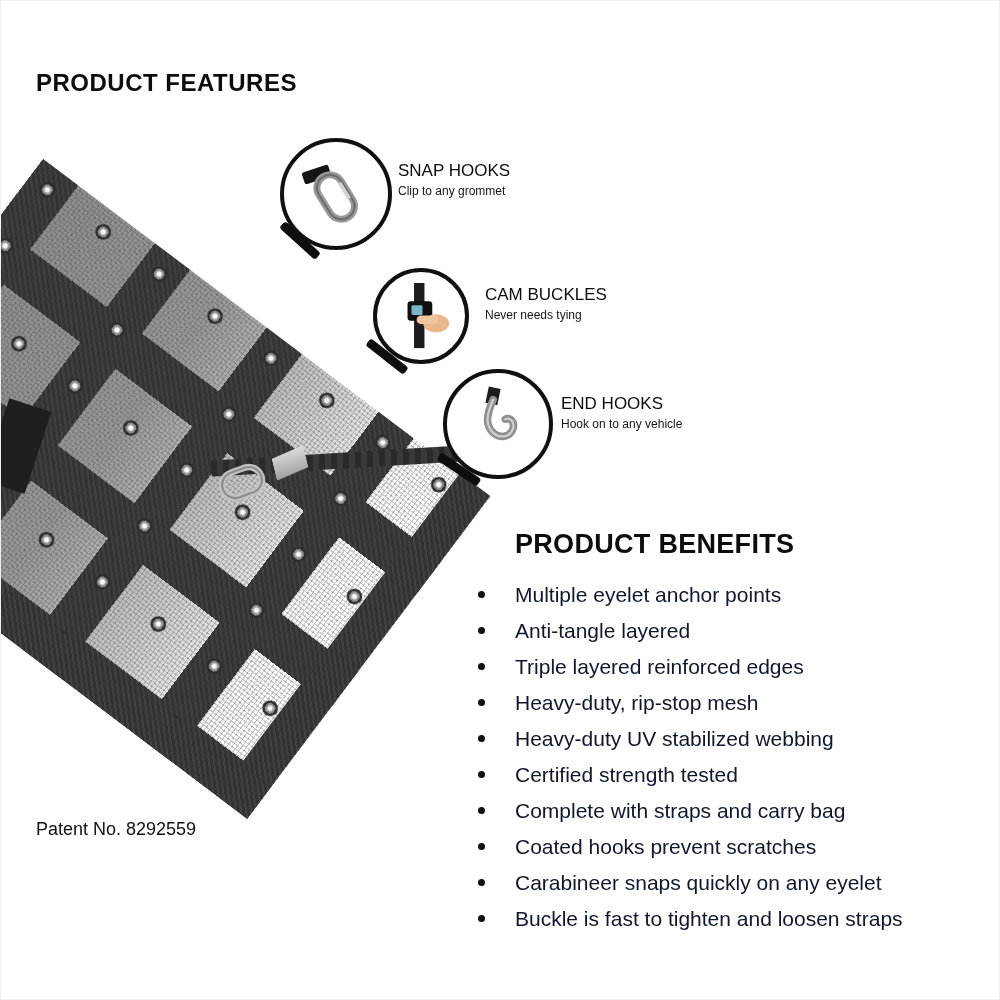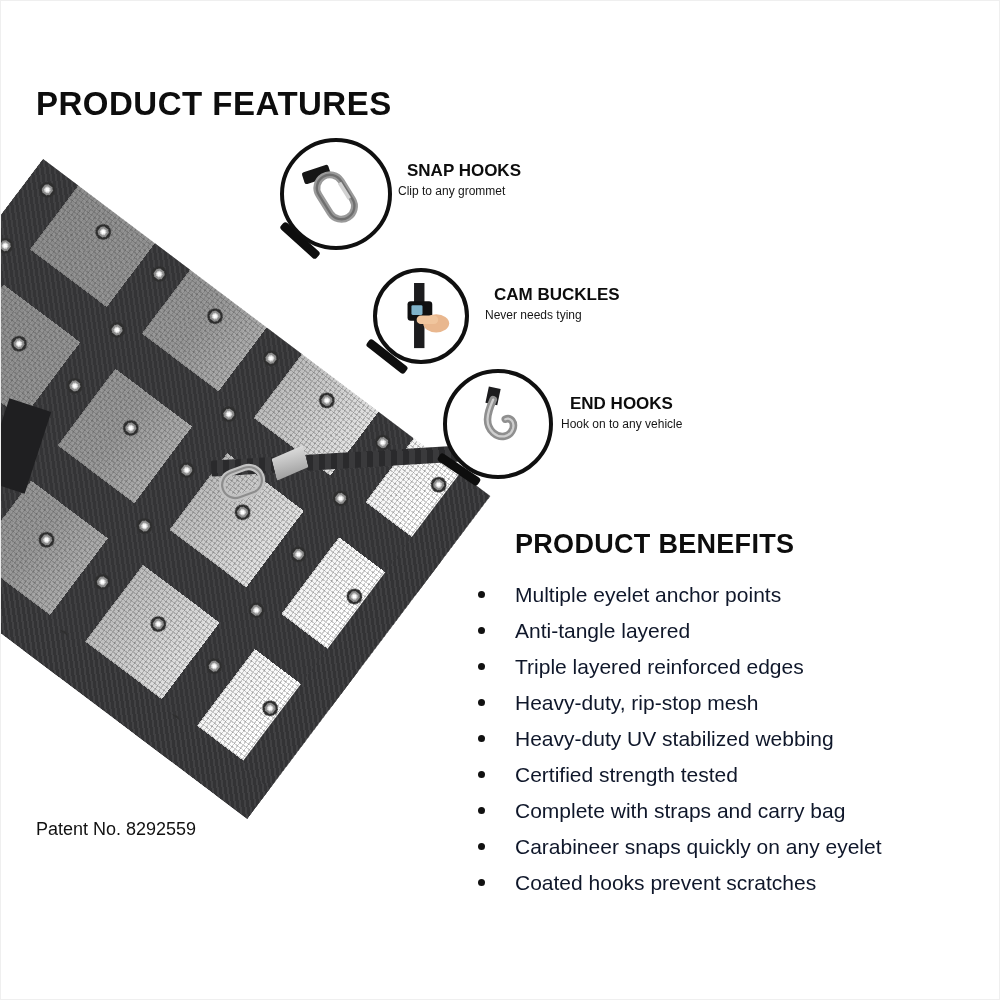--- a/index.html
+++ b/index.html
@@ -44,21 +44,21 @@
     background:repeating-linear-gradient(90deg,#2a2a2c 0 6px,#3a3a3c 6px 12px);}
   .hw{position:absolute;z-index:3;}
   .hw-plate{left:272px;top:448px;width:34px;height:28px;z-index:3;position:absolute;
     background:linear-gradient(#dcdcdc,#9f9f9f);transform:rotate(-14deg);
     clip-path:polygon(0 20%,100% 0,100% 80%,0 100%);}
   .hw-carabiner{left:206px;top:458px;width:74px;height:58px;}
   .hw-endhook{left:445px;top:406px;width:70px;height:64px;}
 
   
   .title{position:absolute;margin:0;font-weight:700;color:#0d0d0d;z-index:4;}
-  .features{left:35px;top:84px;font-size:33px;letter-spacing:0.5px;}
+  .features{left:35px;top:68px;font-size:24px;letter-spacing:0.5px;}
   .benefits-title{left:514px;top:528px;font-size:27px;letter-spacing:0.3px;}
 
   
   .callout{position:absolute;z-index:5;}
   .callout-1{left:279px;top:137px;}
   .callout-2{left:372px;top:267px;}
   .callout-3{left:442px;top:368px;}
   .circle{background:#fff;border:4px solid #101010;border-radius:50%;
     display:flex;align-items:center;justify-content:center;box-sizing:border-box;}
   .callout-1 .circle{width:112px;height:112px;}
@@ -66,21 +66,21 @@
   .callout-3 .circle{width:110px;height:110px;}
   .circle svg{width:74%;height:74%;}
   .pointer{position:absolute;width:48px;height:9px;background:#0e0e0e;border-radius:3px;z-index:-1;}
   .callout-1 .pointer{left:-4px;top:98px;transform:rotate(42deg);}
   .callout-2 .pointer{left:-10px;top:84px;transform:rotate(38deg);}
   .callout-3 .pointer{left:-8px;top:96px;transform:rotate(34deg);}
   .ctext{position:absolute;width:260px;line-height:21px;}
   .callout-1 .ctext{left:118px;top:22px;}
   .callout-2 .ctext{left:112px;top:16px;}
   .callout-3 .ctext{left:118px;top:24px;}
-  .ctitle{font-weight:700;font-size:17px;color:#0d0d0d;margin-left:9px;}
+  .ctitle{font-weight:400;font-size:17px;color:#0d0d0d;}
   .cdesc{font-size:12px;color:#161616;}
 
   
   .benefits{position:absolute;left:514px;top:582px;margin:0;padding:0;list-style:none;z-index:4;}
   .benefits li{position:relative;margin-bottom:12px;line-height:24px;font-size:21px;color:#0f172a;white-space:nowrap;}
   .dot{position:absolute;left:-37px;top:8px;width:7px;height:7px;border-radius:50%;background:#111;}
 
   .patent{position:absolute;left:35px;top:818px;font-size:18px;color:#111;z-index:4;}
 </style>
 </head>
@@ -161,19 +161,20 @@
 
   <h2 class="title benefits-title">PRODUCT BENEFITS</h2>
   <ul class="benefits">
     <li><span class="dot"></span><span>Multiple eyelet anchor points</span></li>
     <li><span class="dot"></span><span>Anti-tangle layered</span></li>
     <li><span class="dot"></span><span>Triple layered reinforced edges</span></li>
     <li><span class="dot"></span><span>Heavy-duty, rip-stop mesh</span></li>
     <li><span class="dot"></span><span>Heavy-duty UV stabilized webbing</span></li>
     <li><span class="dot"></span><span>Certified strength tested</span></li>
     <li><span class="dot"></span><span>Complete with straps and carry bag</span></li>
+    <li><span class="dot"></span><span>Coated hooks prevent scratches</span></li>
     <li><span class="dot"></span><span>Carabineer snaps quickly on any eyelet</span></li>
-    <li><span class="dot"></span><span>Coated hooks prevent scratches</span></li>
+    <li><span class="dot"></span><span>Buckle is fast to tighten and loosen straps</span></li>
   </ul>
 
   <div class="patent">Patent No. 8292559</div>
 
 </div>
 
 </body></html>

